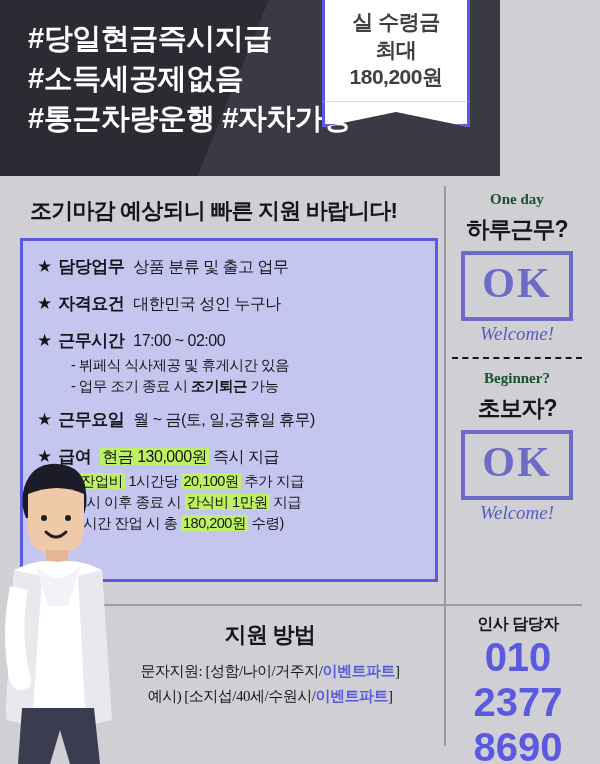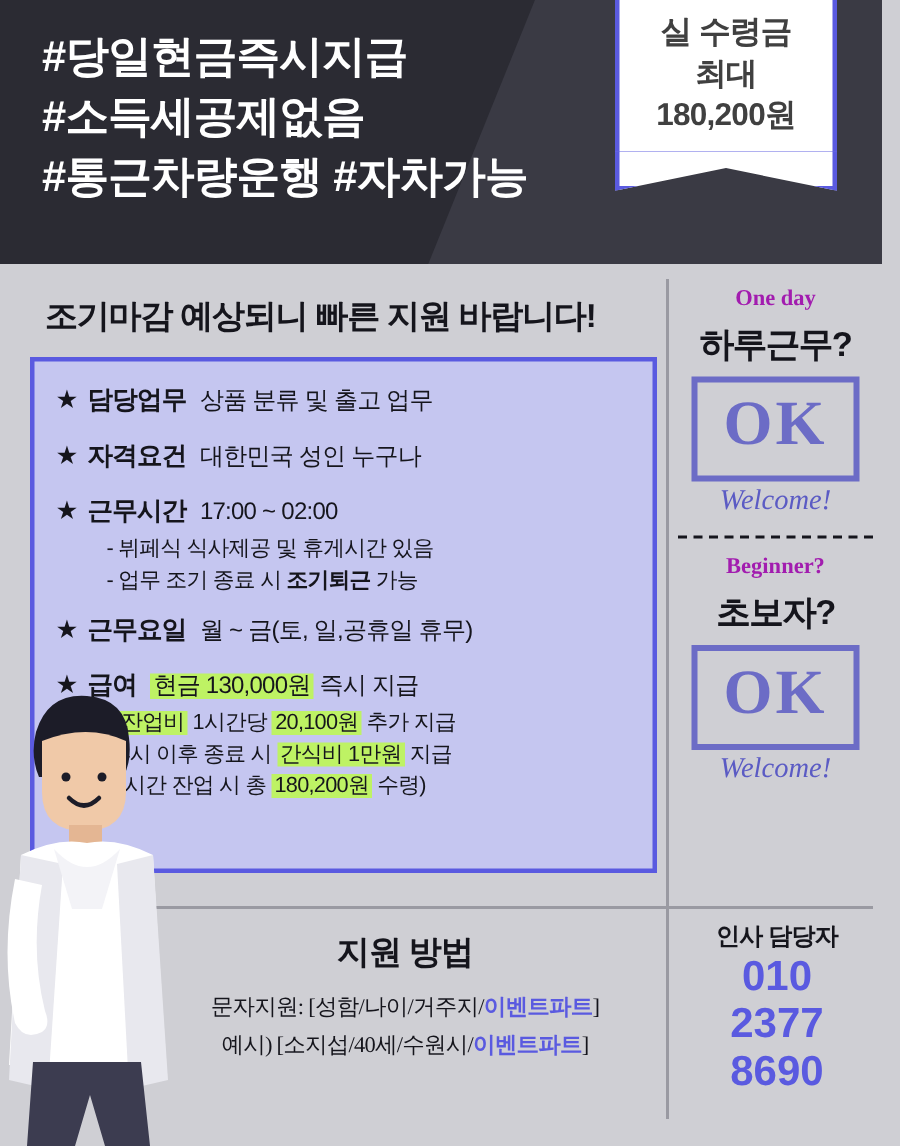--- a/index.html
+++ b/index.html
@@ -17,21 +17,21 @@
     position: relative;
     width: 600px;
     height: 764px;
     background: #cfcfd4;
     overflow: hidden;
   }
 
   
   .header {
     position: relative;
-    width: 588px;
+    width: 500px;
     height: 176px;
     background: #2b2b33;
     overflow: hidden;
   }
   .header-diag {
     position: absolute;
     right: -40px;
     top: -60px;
     width: 300px;
     height: 320px;
@@ -152,21 +152,21 @@
   .right-col {
     position: absolute;
     left: 452px;
     top: 190px;
     width: 130px;
     text-align: center;
   }
   .rc-small {
     font-size: 15px;
     font-weight: bold;
-    color: #a21caf;
+    color: #14532d;
     line-height: 1.2;
     font-family: "Liberation Serif", serif;
   }
   .rc-big {
     font-size: 23px;
     font-weight: bold;
     color: #15151c;
     margin-top: 6px;
     letter-spacing: -1px;
   }
@@ -243,21 +243,21 @@
     width: 132px;
     text-align: center;
   }
   .contact-label {
     font-size: 16px;
     font-weight: bold;
     color: #15151c;
     letter-spacing: -0.5px;
   }
   .contact-num {
-    font-size: 28px;
+    font-size: 40px;
     font-weight: bold;
     color: #5a5ae0;
     line-height: 1.12;
     letter-spacing: 0px;
   }
 
   
   .character {
     position: absolute;
     left: -4px;

